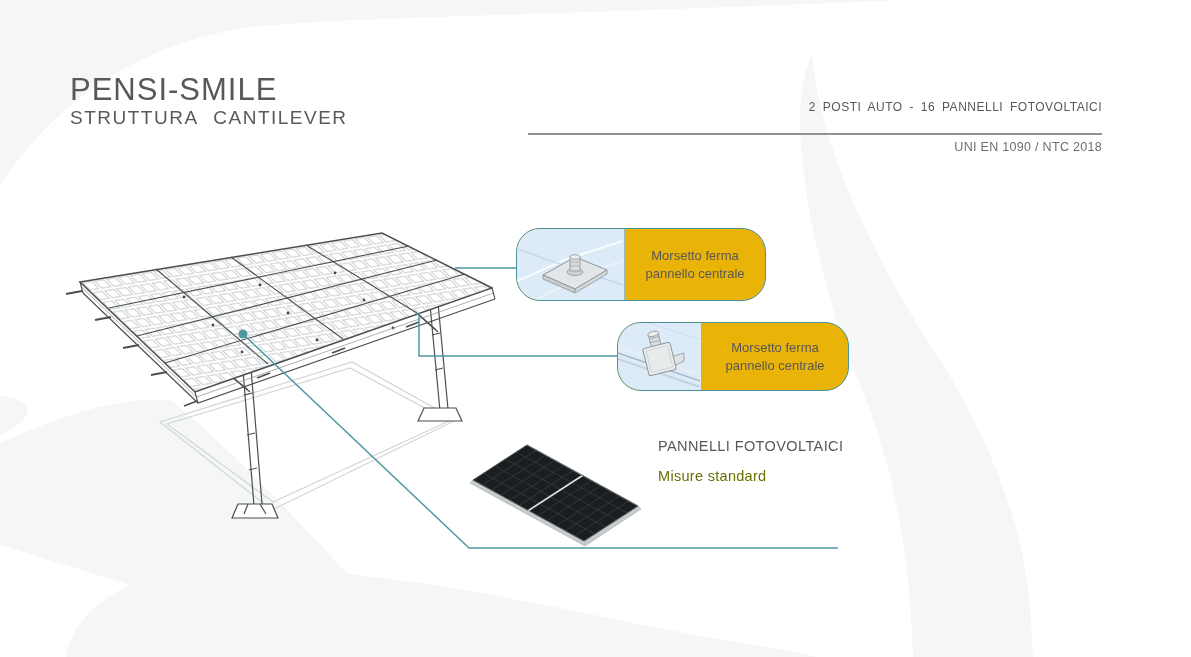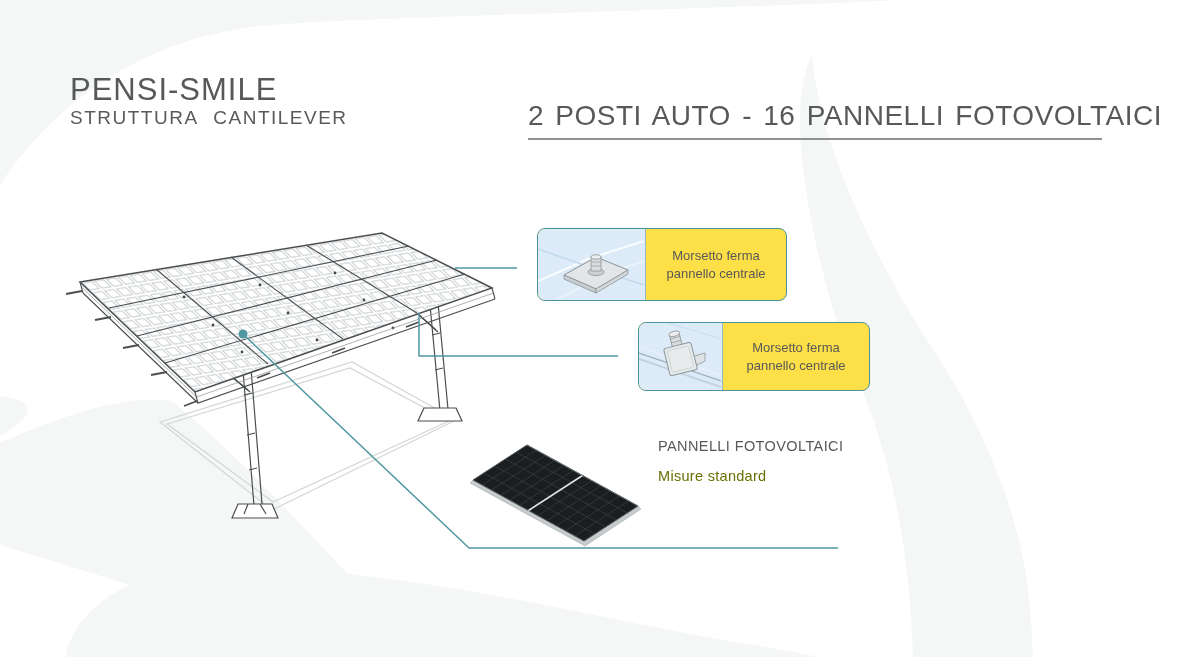--- a/index.html
+++ b/index.html
@@ -11,33 +11,33 @@
   }
   svg{display:block;}
   
   #watermark{position:absolute;left:0;top:0;z-index:0;}
   
   .title-block{position:absolute;left:70px;top:74px;z-index:3;}
   .product-name{font-size:31px;letter-spacing:1px;color:#57585a;line-height:1.05;}
   .product-type{font-size:19px;letter-spacing:1.5px;word-spacing:9px;color:#595a5c;}
   .spec-block{position:absolute;left:528px;top:100px;width:574px;z-index:3;}
   .spec-title{
-    font-size:28px;letter-spacing:.5px;word-spacing:3px;color:#57585a;
-    text-align:right;white-space:nowrap;padding-bottom:6px;
+    font-size:12px;letter-spacing:.5px;word-spacing:3px;color:#57585a;
+    text-align:right;white-space:nowrap;padding-bottom:19px;
     border-bottom:2px solid #8f9193;
   }
   .spec-norms{font-size:12.5px;color:#6d6e71;text-align:right;margin-top:5px;letter-spacing:.3px;}
   
   #diagram{position:absolute;left:55px;top:225px;z-index:1;}
   #leaders{position:absolute;left:0;top:0;z-index:2;pointer-events:none;}
   #pv-panel{position:absolute;left:465px;top:438px;z-index:1;}
   
   .callout{
     position:absolute;z-index:4;display:flex;box-sizing:border-box;
-    background:#fde047;border:1.5px solid #4a929c;border-radius:8px;overflow:hidden;margin-left:21px;
+    background:#eab308;border:1.5px solid #4a929c;border-radius:24px;overflow:hidden;
   }
   #callout-central{left:516px;top:228px;width:250px;height:73px;}
   #callout-lateral{left:617px;top:322px;width:232px;height:69px;}
   .callout .icon-zone{background:#dcebf7;border-right:1px solid #93b9c6;flex:none;}
   #callout-central .icon-zone{width:107px;}
   #callout-lateral .icon-zone{width:83px;}
   .callout .text-zone{
     flex:1;display:flex;flex-direction:column;align-items:center;justify-content:center;
     font-size:13px;line-height:1.35;color:#57585a;text-align:center;
   }
@@ -59,20 +59,21 @@
   </g>
 </svg>
 
 <div class="title-block">
   <div class="product-name">PENSI-SMILE</div>
   <div class="product-type">STRUTTURA CANTILEVER</div>
 </div>
 
 <div class="spec-block">
   <div class="spec-title">2 POSTI AUTO - 16 PANNELLI FOTOVOLTAICI</div>
+  <div class="spec-norms">UNI EN 1090 / NTC 2018</div>
 </div>
 
 <svg id="diagram" width="455" height="335" viewBox="0 0 455 335">
   <defs>
     <pattern id="cells" width="12" height="14" patternUnits="userSpaceOnUse" patternTransform="matrix(0.987,-0.16,0.72,0.69,25,57)">
       <rect x="1.5" y="2" width="9" height="10" fill="none" stroke="#c7ccce" stroke-width="1.2"></rect>
     </pattern>
   </defs>
 
   <g fill="none" stroke="#d2d6d7" stroke-width="1.2">

